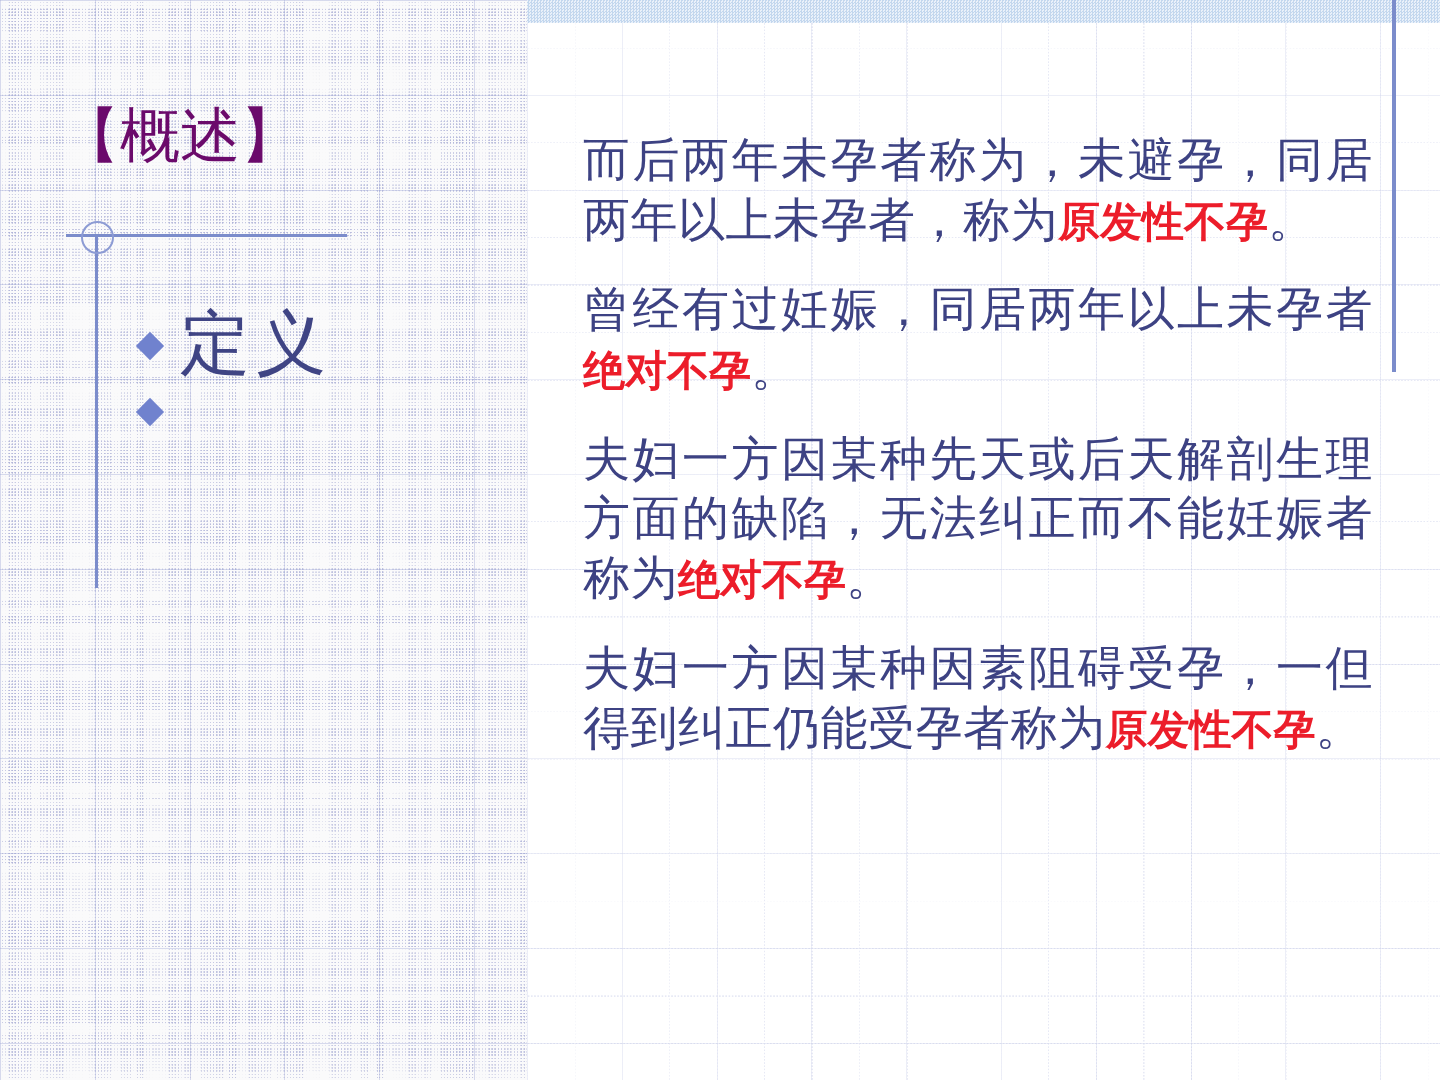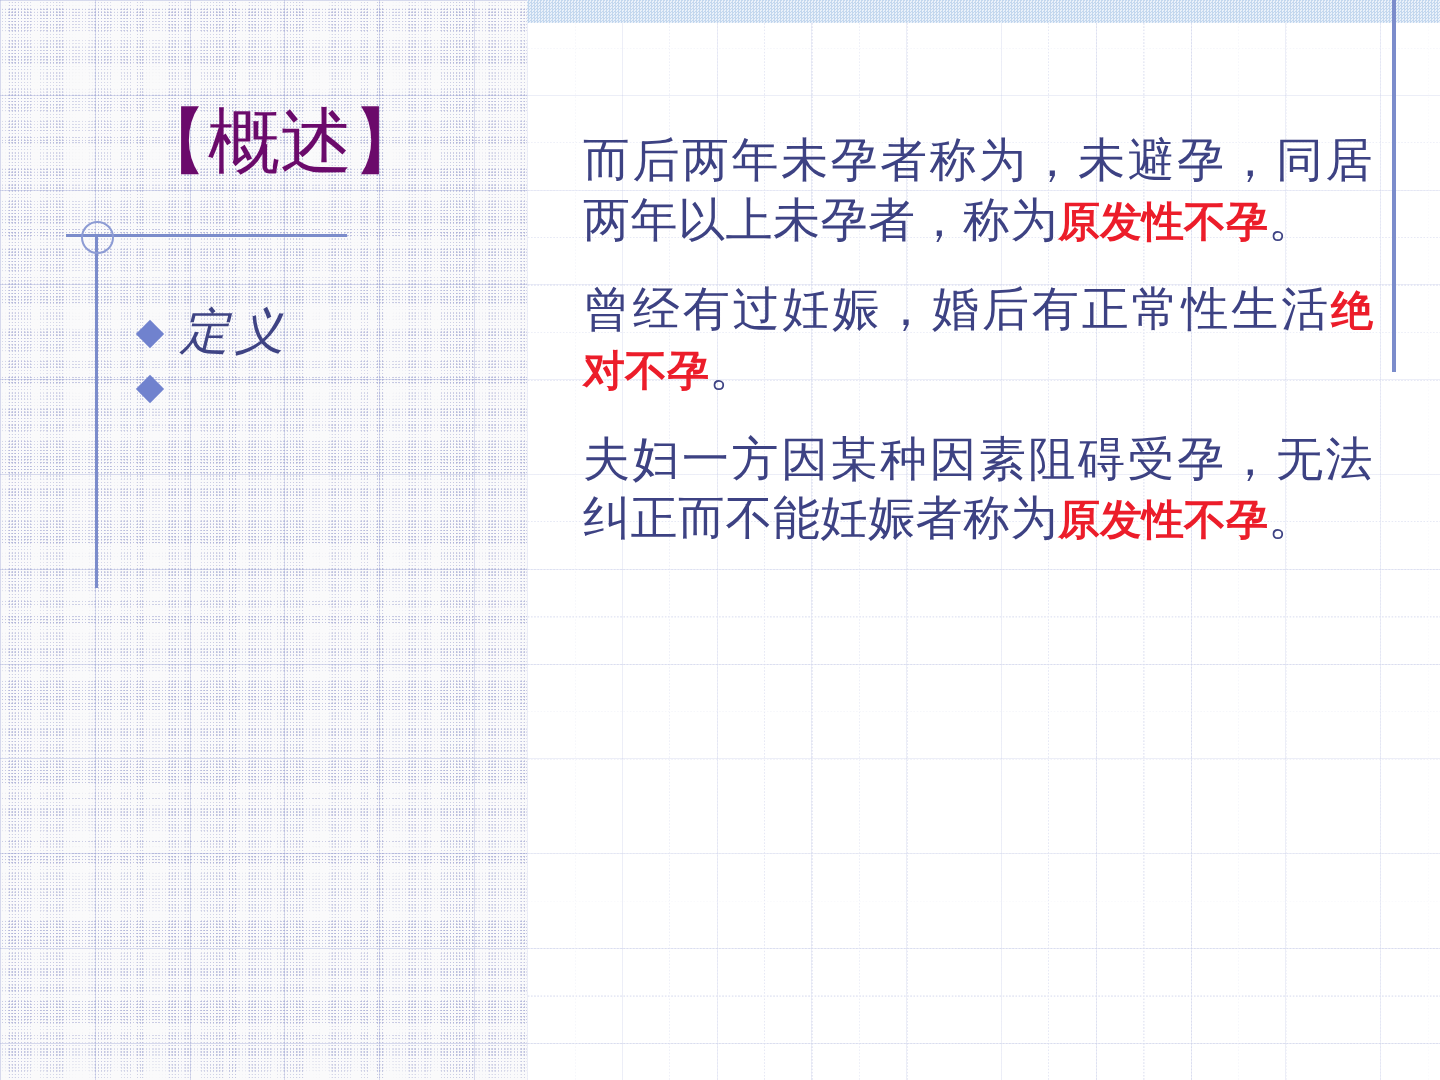--- a/index.html
+++ b/index.html
@@ -146,23 +146,22 @@
     border: 2px solid #8c9bd4;
     border-radius: 50%;
     background: transparent;
   }
 
   
   .slide-title {
     position: absolute;
     left: 60px; top: 105px;
     width: 440px;
-    text-align: center;
-    font-family: "Liberation Serif", "DejaVu Serif", serif;
-    font-size: 72px;
+    font-family: "Liberation Serif", "DejaVu Serif", serif;
+    font-size: 60px;
     line-height: 1.05;
     color: #6b0a6b;
     letter-spacing: 0px;
     white-space: nowrap;
   }
 
   
   .bullets {
     position: absolute;
     left: 140px; top: 305px;
@@ -176,25 +175,24 @@
   }
   .bullet-marker {
     width: 20px; height: 20px;
     background: #7082ce;
     transform: rotate(45deg);
     flex: 0 0 auto;
     margin-top: 4px;
   }
   .bullet-text {
     font-family: "Liberation Serif", "DejaVu Serif", serif;
-    font-size: 49px;
+    font-size: 70px;
     line-height: 1.1;
     color: #3f4484;
     letter-spacing: 6px;
-    font-style: italic;
   }
 
   
   .body-text {
     position: absolute;
     left: 583px; top: 131px;
     width: 790px;
   }
   .para {
     font-family: "Liberation Serif", "DejaVu Serif", serif;
@@ -251,23 +249,26 @@
     </div>
   </div>
 
   <div class="body-text">
 
     <p class="para">
       <span>而后两年未孕者称为，未避孕，同居两年以上未孕者，称为</span><span class="hl">原发性不孕</span><span class="punct">。</span>
     </p>
 
     <p class="para">
-      <span>曾经有过妊娠，婚后有正常性生活</span><span class="hl">绝对不孕</span><span class="punct">。</span>
-    </p>
-
-
-    <p class="para">
-      <span>夫妇一方因某种因素阻碍受孕，无法纠正而不能妊娠者称为</span><span class="hl">原发性不孕</span><span class="punct">。</span>
+      <span>曾经有过妊娠，同居两年以上未孕者</span><span class="hl">绝对不孕</span><span class="punct">。</span>
+    </p>
+
+    <p class="para">
+      <span>夫妇一方因某种先天或后天解剖生理方面的缺陷，无法纠正而不能妊娠者称为</span><span class="hl">绝对不孕</span><span class="punct">。</span>
+    </p>
+
+    <p class="para">
+      <span>夫妇一方因某种因素阻碍受孕，一但得到纠正仍能受孕者称为</span><span class="hl">原发性不孕</span><span class="punct">。</span>
     </p>
 
   </div>
 
 </div>
 
 </body></html>

